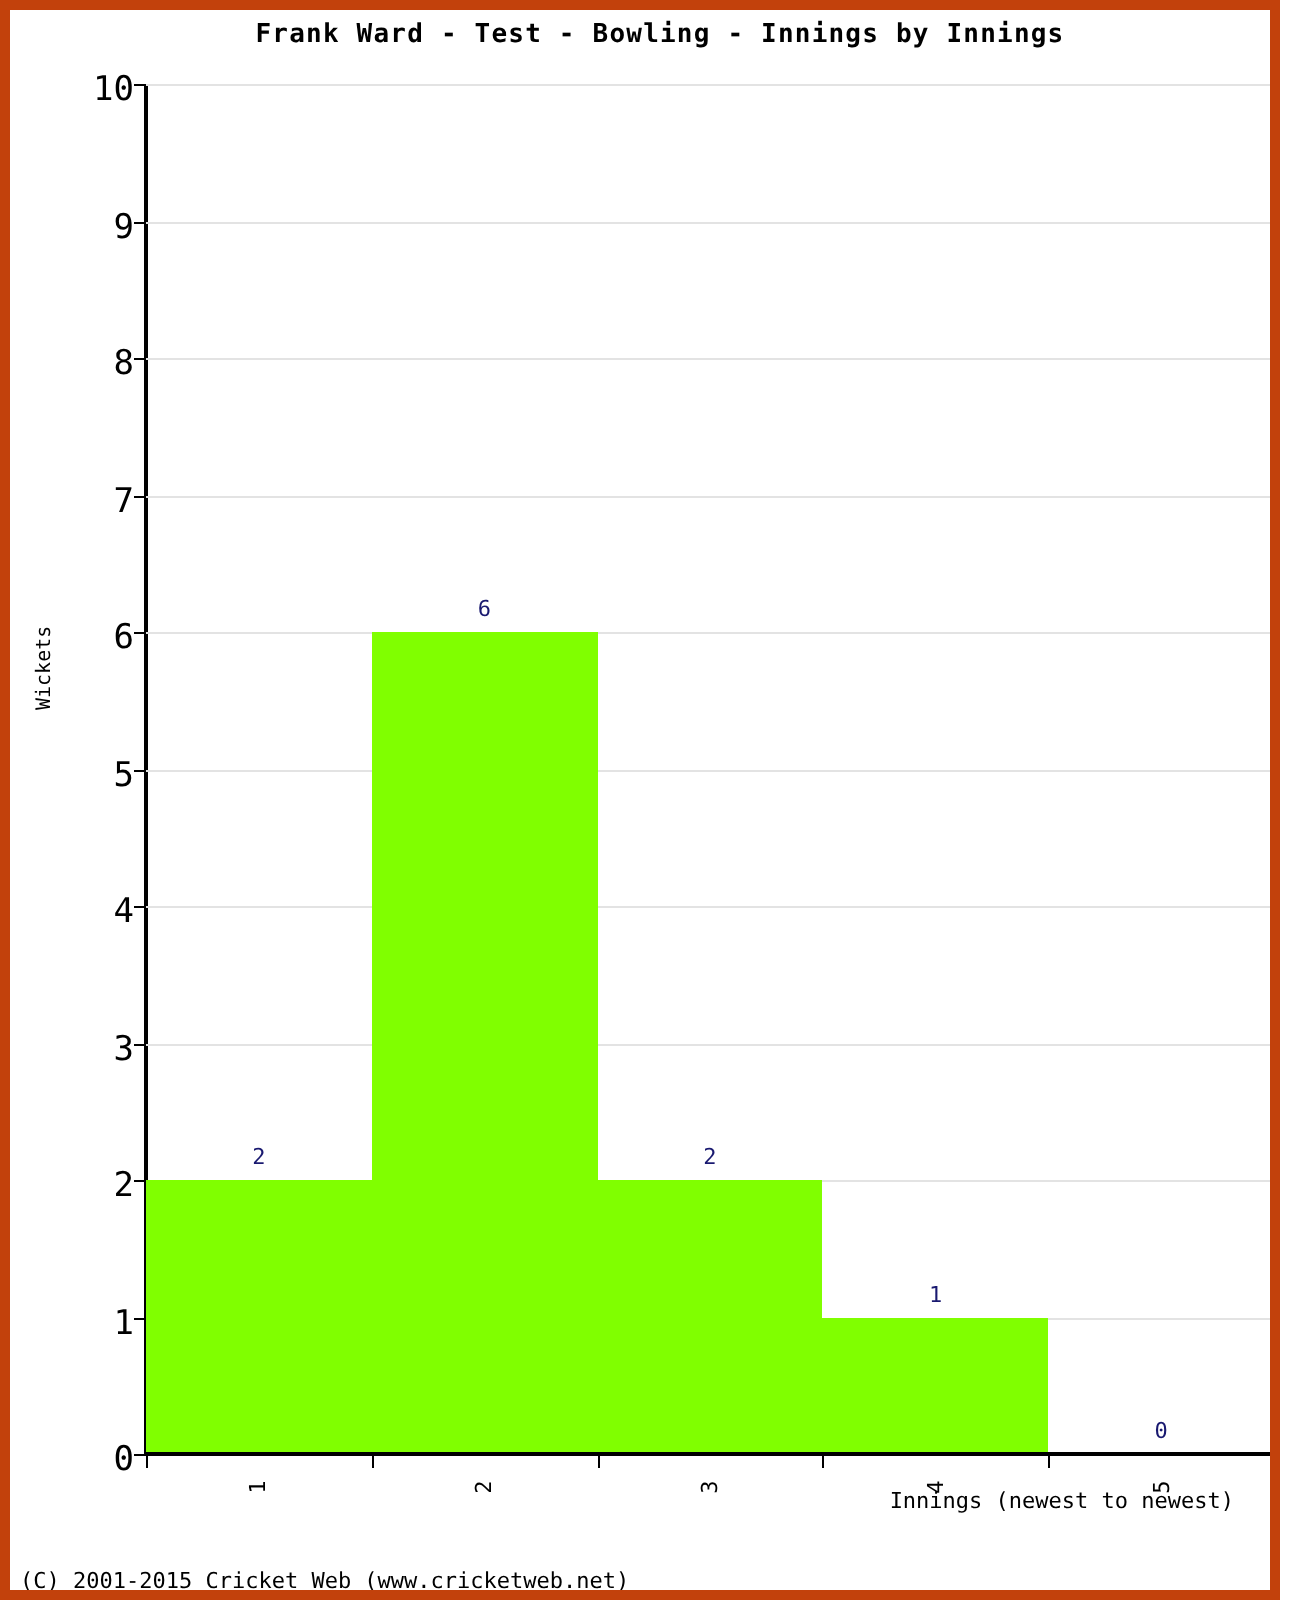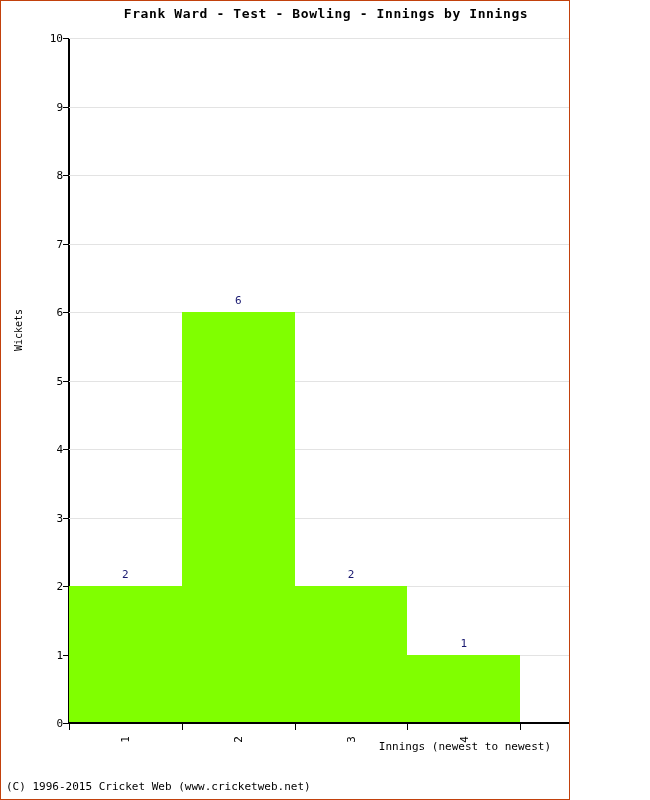--- a/index.html
+++ b/index.html
@@ -5,24 +5,24 @@
   html, body {
     margin: 0;
     padding: 0;
     background: #ffffff;
   }
   body {
     font-family: "DejaVu Sans Mono", monospace;
   }
   #chart-root {
     position: relative;
-    width: 570px;
+    width: 640px;
     height: 800px;
     box-sizing: border-box;
-    border: 1px solid #c2410c;
+    border: 5px solid #c2410c;
     background: #ffffff;
     overflow: hidden;
   }
   
   #chart-title {
     position: absolute;
     left: 0;
     top: 5px;
     width: 650px;
     text-align: center;
@@ -68,21 +68,21 @@
     position: absolute;
     width: 6px;
     height: 1px;
     background: #000000;
     left: -6px;
   }
   .ytick-label {
     position: absolute;
     right: 0;
     font-family: "DejaVu Sans Mono", monospace;
-    font-size: 11px;
+    font-size: 17px;
     color: #000000;
     text-align: right;
     white-space: nowrap;
     line-height: 1;
   }
   #ytick-labels {
     position: absolute;
     left: 40px;
     top: 37px;
     width: 22px;
@@ -232,15 +232,15 @@
       <div class="xtick-label" style="left: 350px;">3</div>
       <div class="xtick-mark" style="left: 519.2px;"></div>
       <div class="xtick-label" style="left: 462.8px;">4</div>
       <div class="xtick-mark" style="left: 632px;"></div>
       <div class="xtick-label" style="left: 575.6px;">5</div>
       <div class="xtick-mark" style="left: 68px;"></div>
     </div>
 
   <div id="axis-x-title">Innings (newest to newest)</div>
 
-  <div id="footer-text">(C) 1996-2015 Cricket Web (www.cricketweb.net)</div>
+  <div id="footer-text">(C) 2001-2015 Cricket Web (www.cricketweb.net)</div>
 
 </div>
 
 </body></html>

